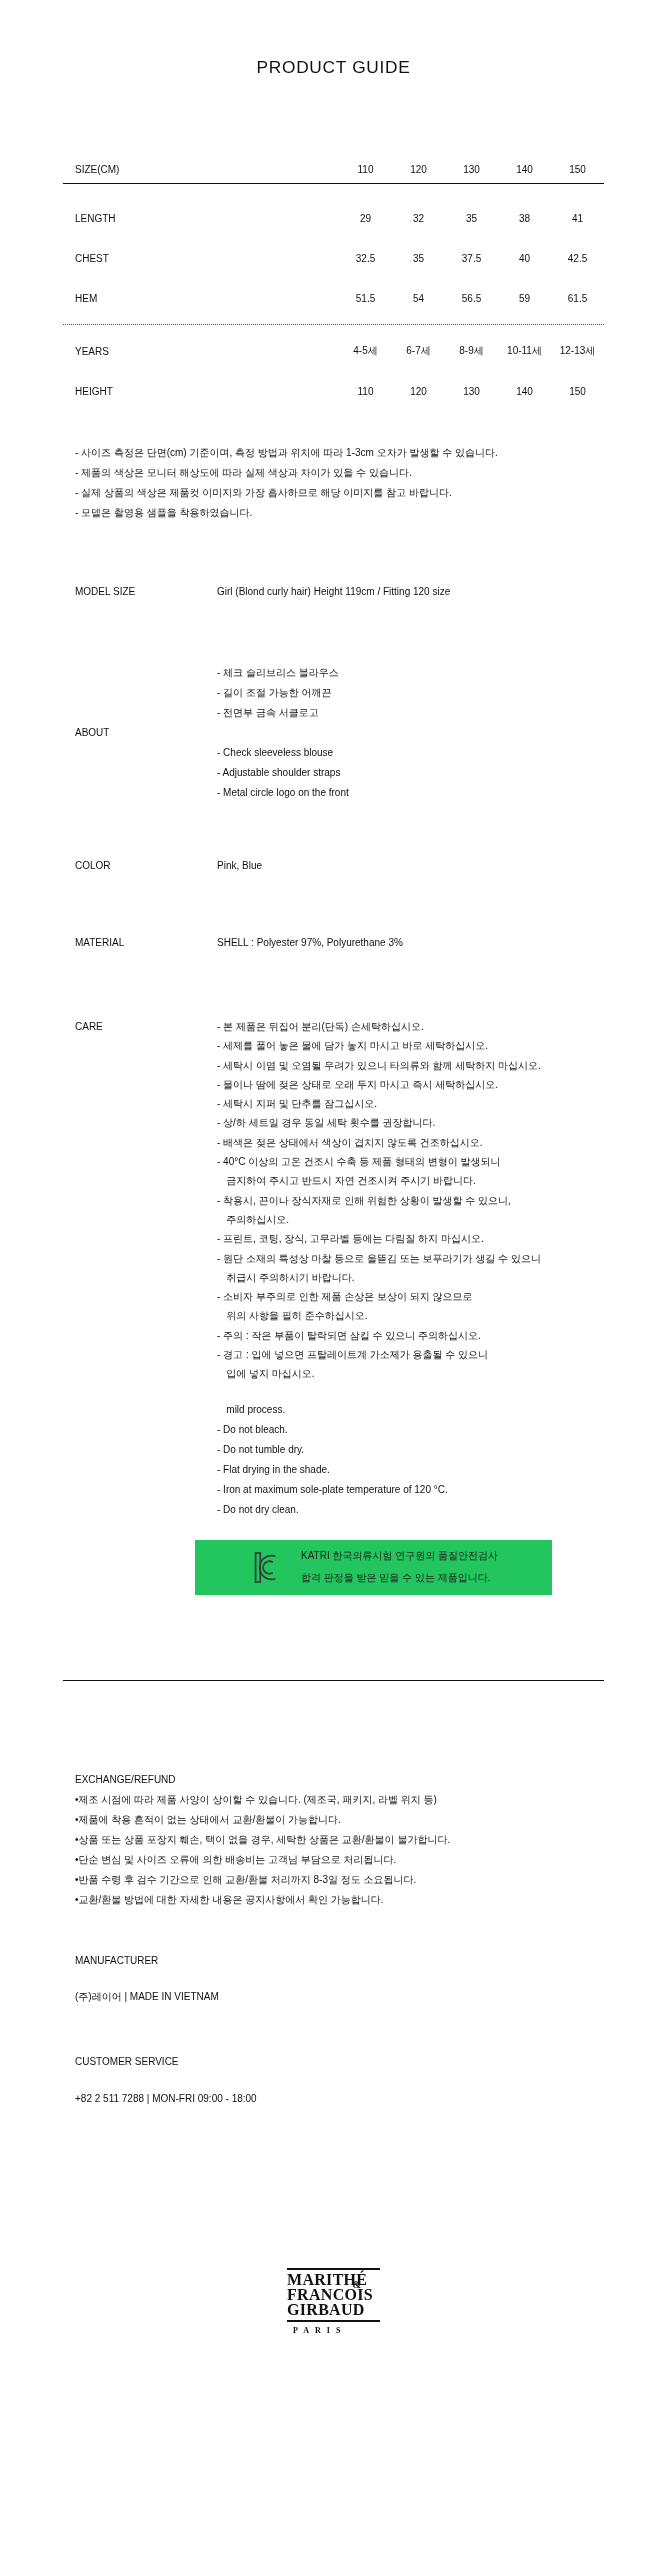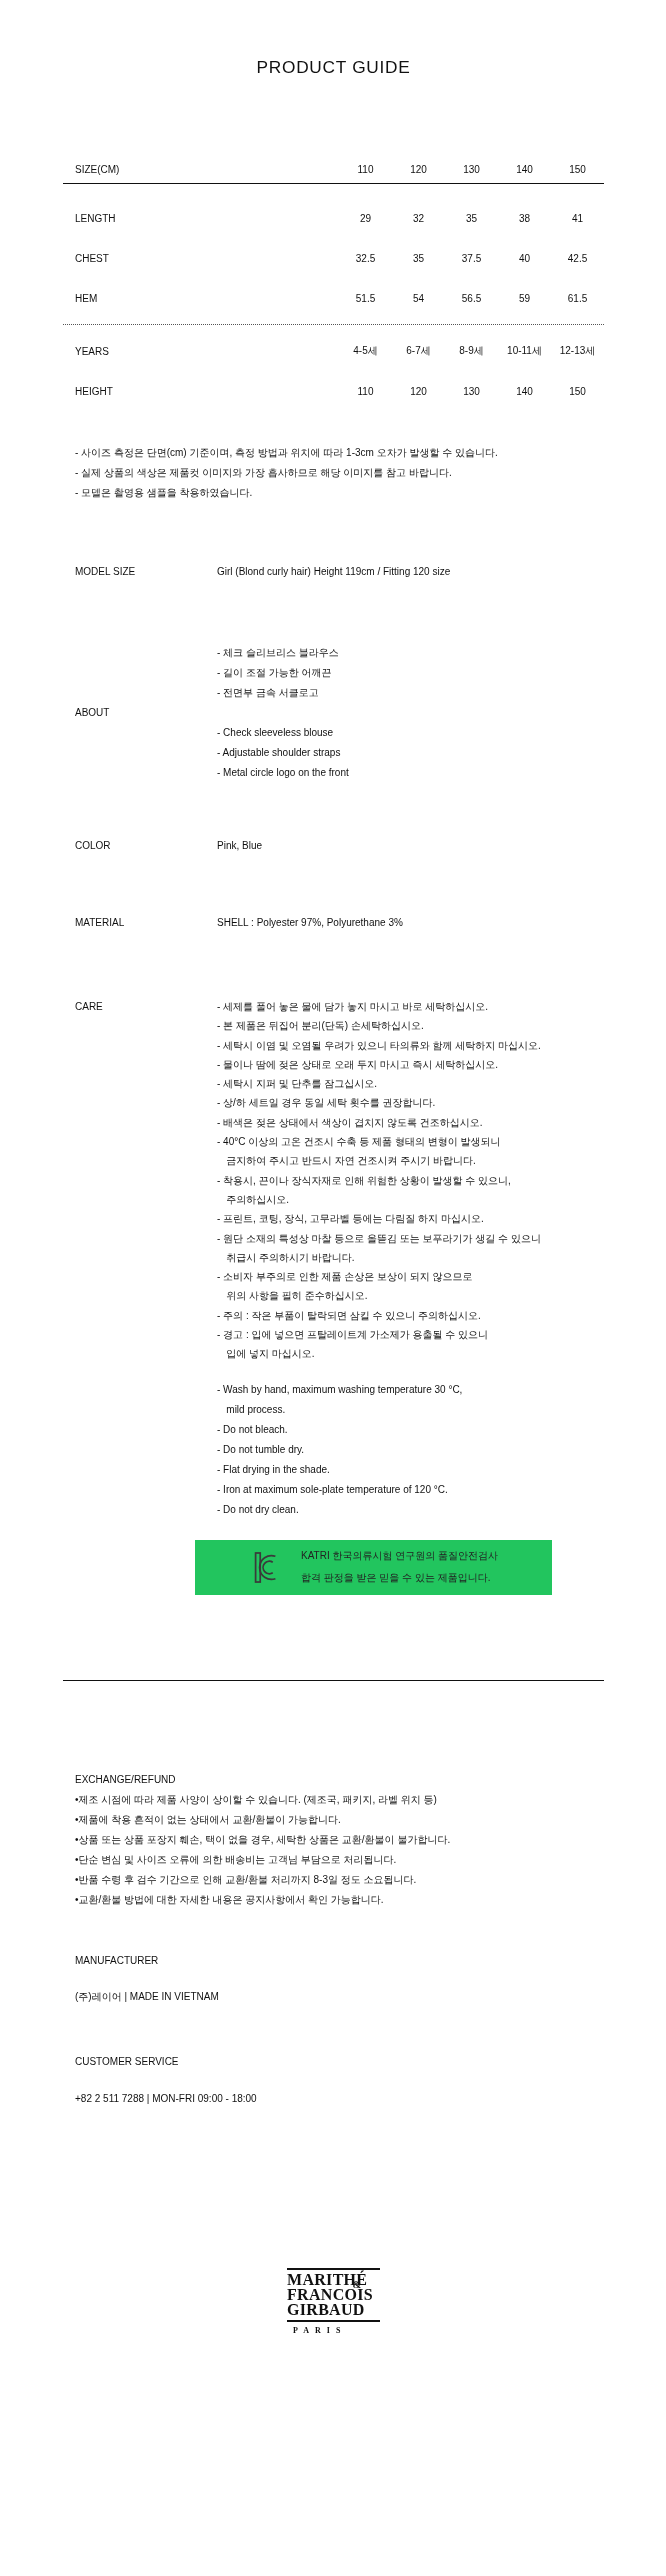--- a/index.html
+++ b/index.html
@@ -144,20 +144,21 @@
         <div class="tcell">120</div>
         <div class="tcell">130</div>
         <div class="tcell">140</div>
         <div class="tcell">150</div>
       </div>
     </div>
   </div>
 
   <div class="notes">
     <div>- 사이즈 측정은 단면(cm) 기준이며, 측정 방법과 위치에 따라 1-3cm 오차가 발생할 수 있습니다.</div>
+    <div>- 제품의 색상은 모니터 해상도에 따라 실제 색상과 차이가 있을 수 있습니다.</div>
     <div>- 실제 상품의 색상은 제품컷 이미지와 가장 흡사하므로 해당 이미지를 참고 바랍니다.</div>
     <div>- 모델은 촬영용 샘플을 착용하였습니다.</div>
   </div>
 
   <div class="section sec-model">
     <div class="lbl">MODEL SIZE</div>
     <div class="val">Girl (Blond curly hair) Height 119cm / Fitting 120 size</div>
   </div>
 
   <div class="section sec-about">
@@ -180,43 +181,42 @@
 
   <div class="section sec-material">
     <div class="lbl">MATERIAL</div>
     <div class="val">SHELL : Polyester 97%, Polyurethane 3%</div>
   </div>
 
   <div class="section sec-care">
     <div class="lbl">CARE</div>
     <div class="val">
       <div class="care-ko">
+        <div>- 본 제품은 뒤집어 분리(단독) 손세탁하십시오.</div>
         <div>- 세제를 풀어 놓은 물에 담가 놓지 마시고 바로 세탁하십시오.</div>
-        <div>- 본 제품은 뒤집어 분리(단독) 손세탁하십시오.</div>
         <div>- 세탁시 이염 및 오염될 우려가 있으니 타의류와 함께 세탁하지 마십시오.</div>
         <div>- 물이나 땀에 젖은 상태로 오래 두지 마시고 즉시 세탁하십시오.</div>
         <div>- 세탁시 지퍼 및 단추를 잠그십시오.</div>
         <div>- 상/하 세트일 경우 동일 세탁 횟수를 권장합니다.</div>
         <div>- 배색은 젖은 상태에서 색상이 겹치지 않도록 건조하십시오.</div>
         <div>- 40°C 이상의 고온 건조시 수축 등 제품 형태의 변형이 발생되니</div>
         <div class="cont">금지하여 주시고 반드시 자연 건조시켜 주시기 바랍니다.</div>
         <div>- 착용시, 끈이나 장식자재로 인해 위험한 상황이 발생할 수 있으니,</div>
         <div class="cont">주의하십시오.</div>
         <div>- 프린트, 코팅, 장식, 고무라벨 등에는 다림질 하지 마십시오.</div>
         <div>- 원단 소재의 특성상 마찰 등으로 올뜯김 또는 보푸라기가 생길 수 있으니</div>
         <div class="cont">취급시 주의하시기 바랍니다.</div>
         <div>- 소비자 부주의로 인한 제품 손상은 보상이 되지 않으므로</div>
         <div class="cont">위의 사항을 필히 준수하십시오.</div>
         <div>- 주의 : 작은 부품이 탈락되면 삼킬 수 있으니 주의하십시오.</div>
         <div>- 경고 : 입에 넣으면 프탈레이트계 가소제가 용출될 수 있으니</div>
         <div class="cont">입에 넣지 마십시오.</div>
       </div>
       <div class="sp24"></div>
       <div class="care-en">
-        <div>- Wash by hand, maximum washing temperature 30 °C,</div>
         <div class="cont">mild process.</div>
         <div>- Do not bleach.</div>
         <div>- Do not tumble dry.</div>
         <div>- Flat drying in the shade.</div>
         <div>- Iron at maximum sole-plate temperature of 120 °C.</div>
         <div>- Do not dry clean.</div>
       </div>
     </div>
   </div>
 

